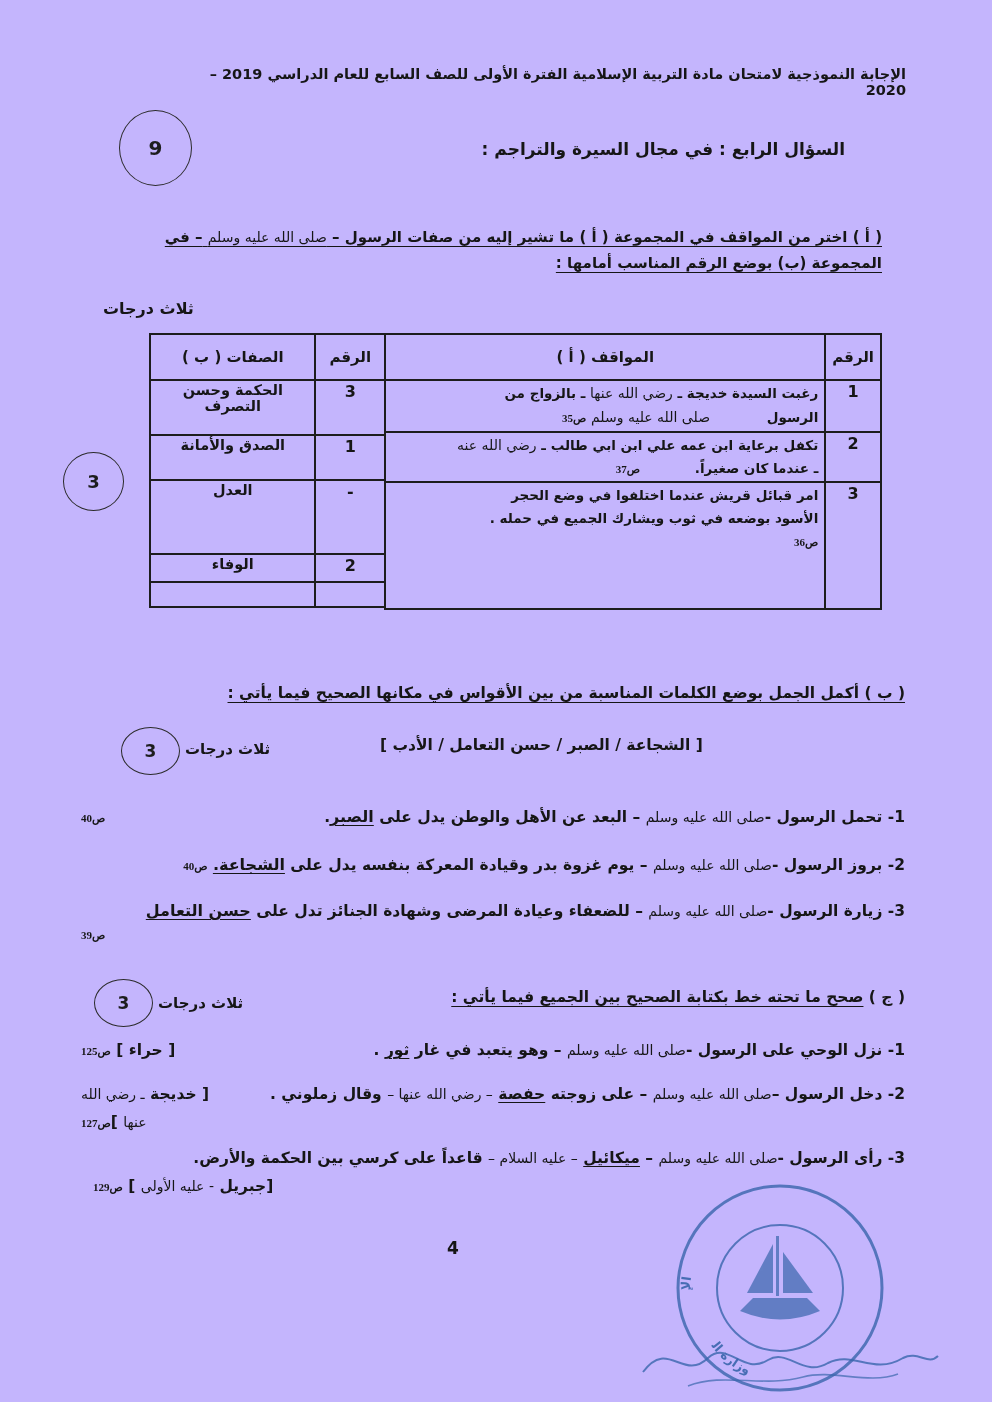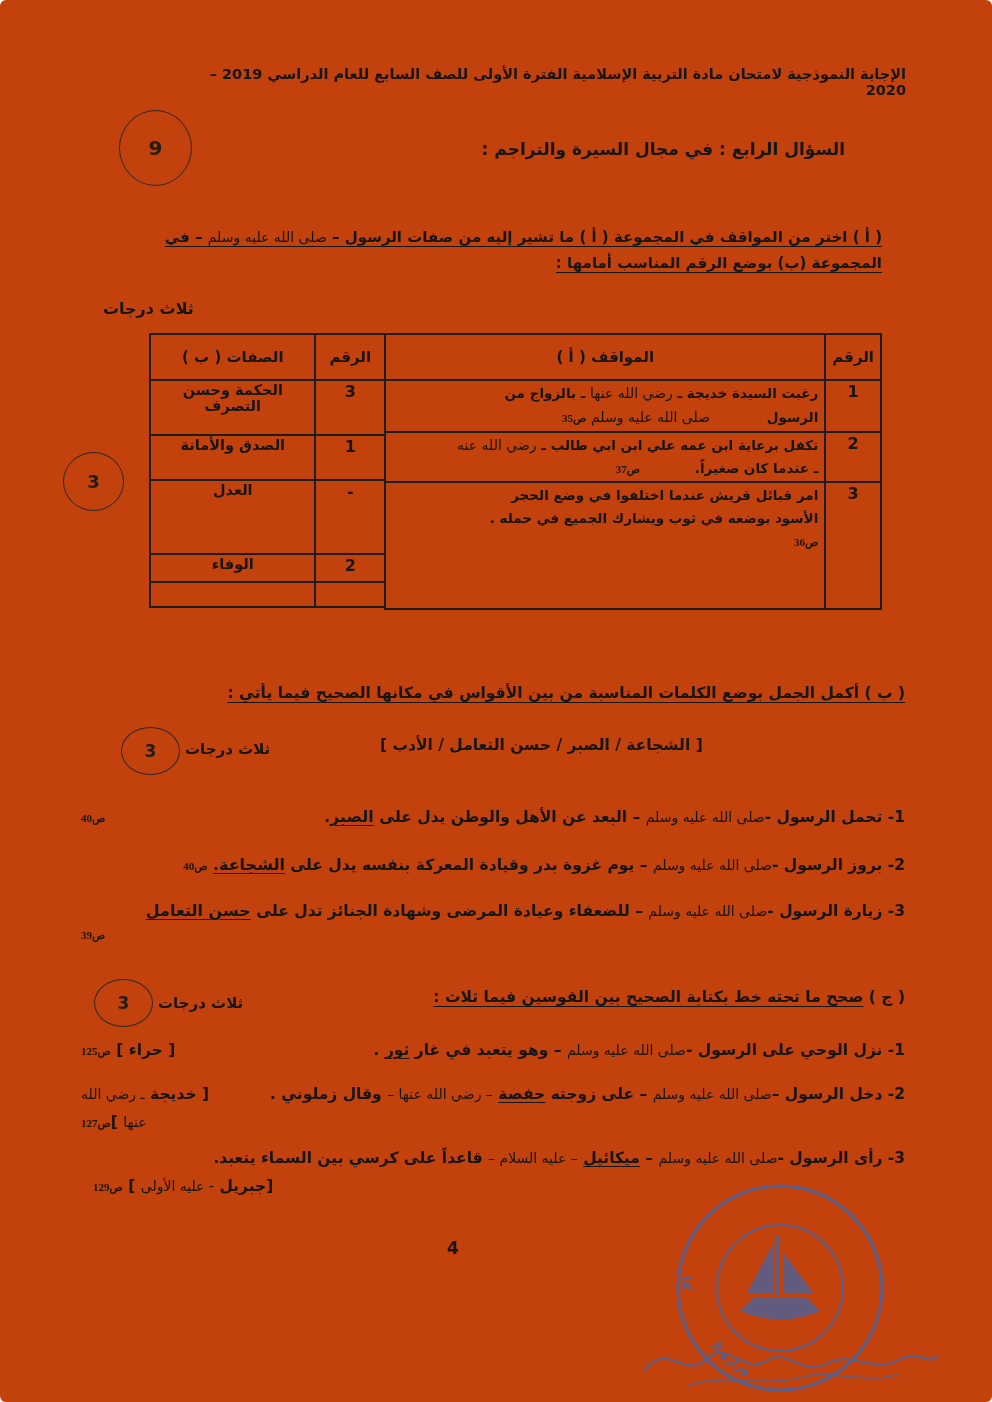--- a/index.html
+++ b/index.html
@@ -1,19 +1,19 @@
 <!DOCTYPE html>
 <html lang="ar"><head>
 <meta charset="utf-8">
 <style>
   html,body{margin:0;padding:0;background:#ffffff;}
   .page{
-    position:relative;width:992px;height:1402px;background:#c2410c;
+    position:relative;width:992px;height:1402px;background:#c4b5fd;
     font-family:"DejaVu Sans",sans-serif;direction:rtl;color:#161616;
-    overflow:hidden;margin:0 auto;border-radius:6px;
+    overflow:hidden;margin:0 auto;
   }
   .abs{position:absolute;}
   .u{text-decoration:underline;text-underline-offset:4px;}
   .small{font-size:14px;font-weight:400;}
   .b{font-weight:700;}
   .wrong{font-weight:700;text-decoration:underline;text-underline-offset:3px;}
   .ans{font-weight:700;text-decoration:underline;text-underline-offset:3px;font-size:16px;}
   .pgref{font-weight:600;font-size:11px;font-family:Liberation Serif, serif;}
 
   .header-line{top:66px;right:86px;width:740px;font-size:14.5px;font-weight:600;text-align:right;}
@@ -188,21 +188,21 @@
     <div>
       <span>3- زيارة الرسول -</span><span class="small">صلى الله عليه وسلم</span>
       <span>– للضعفاء وعيادة المرضى وشهادة الجنائز تدل على</span>
       <span class="ans">حسن التعامل</span>
     </div>
     <div class="line2-left pgref">ص39</div>
   </div>
 
   <div class="abs sc-heading">
     <span>( ج )</span>
-    <span class="u">صحح ما تحته خط بكتابة الصحيح بين القوسين فيما ثلاث :</span>
+    <span class="u">صحح ما تحته خط بكتابة الصحيح بين الجميع فيما يأتي :</span>
   </div>
   <div class="abs sc-marks">ثلاث درجات</div>
   <div class="abs circle c3c">3</div>
 
   <div class="abs item ci1">
     <div class="row-between">
       <div>
         <span>1- نزل الوحي على الرسول -</span><span class="small">صلى الله عليه وسلم</span>
         <span>– وهو يتعبد في غار</span>
         <span class="wrong">ثور</span>
@@ -237,21 +237,21 @@
       <span class="b">]</span><span class="pgref">ص127</span>
     </div>
   </div>
 
   <div class="abs item ci3">
     <div>
       <span>3- رأى الرسول -</span><span class="small">صلى الله عليه وسلم</span>
       <span>–</span>
       <span class="wrong">ميكائيل</span>
       <span class="small">– عليه السلام –</span>
-      <span>قاعداً على كرسي بين السماء يتعبد.</span>
+      <span>قاعداً على كرسي بين الحكمة والأرض.</span>
     </div>
     <div class="line2-left">
       <span class="b">[</span><span class="b">جبريل</span>
       <span class="small">- عليه الأولى</span>
       <span class="b">]</span>
       <span class="pgref">ص129</span>
     </div>
   </div>
 
   <div class="abs page-number">4</div>

